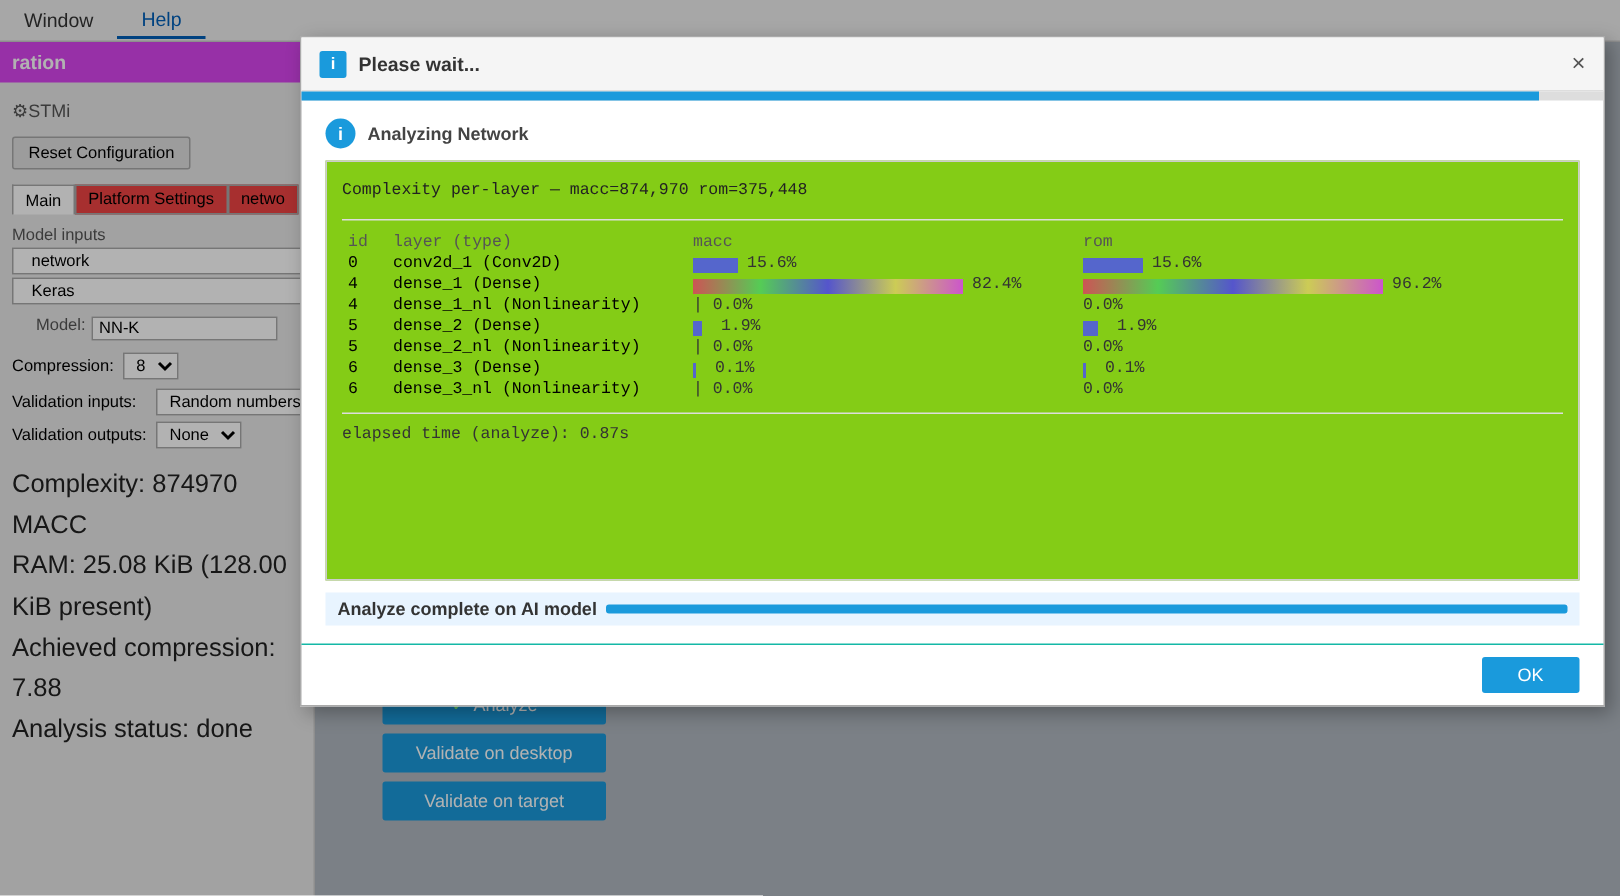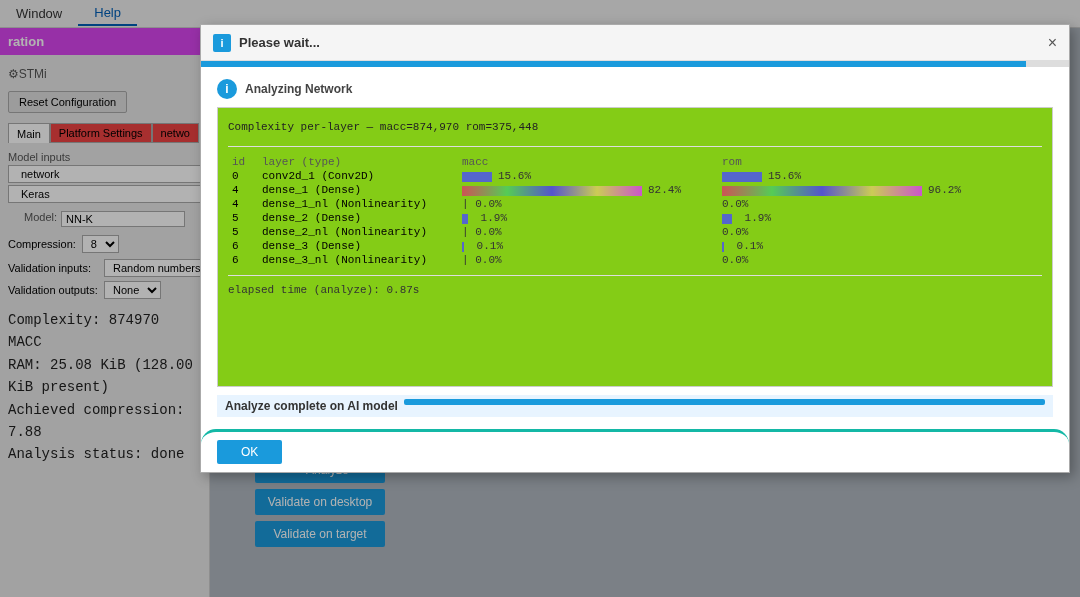--- a/index.html
+++ b/index.html
@@ -51,35 +51,35 @@
     .model-label { font-size: 11px; color: #555; }
     .model-value { font-size: 11px; background: white; border: 1px solid #aaa; padding: 1px 4px; flex: 1; }
 
     .compress-row { display: flex; align-items: center; gap: 6px; margin: 6px 0; }
     .compress-label { font-size: 11px; }
     .compress-select { font-size: 11px; border: 1px solid #aaa; padding: 1px 4px; background: white; }
     .validation-row { display: flex; align-items: center; gap: 6px; margin: 4px 0; }
     .validation-label { font-size: 11px; min-width: 90px; }
     .validation-select { font-size: 11px; border: 1px solid #aaa; padding: 1px 4px; background: white; }
 
-    .stats-section { margin-top: 10px; font-size: 14px; color: #222; line-height: 1.6; font-family: Liberation Mono, monospace; }
+    .stats-section { margin-top: 10px; font-size: 17px; color: #222; line-height: 1.6; }
 
     
     .right-area {
       position: absolute; top: 28px; left: 210px; right: 0; bottom: 0;
       background: #b0b8c0;
     }
 
     
     .action-buttons {
       position: absolute; bottom: 40px; left: 250px; display: flex; flex-direction: column; gap: 6px;
       z-index: 5;
     }
     .action-btn {
-      width: 130px; padding: 6px 12px; font-size: 12px; cursor: pointer;
+      width: 149px; padding: 6px 12px; font-size: 12px; cursor: pointer;
       border: none; border-radius: 2px; text-align: center; color: white;
       background: #1a9adc;
     }
     .action-btn.active-btn {
       background: #1a9adc; display: flex; align-items: center; gap: 4px; justify-content: center;
     }
     .check-icon { color: #7fff7f; font-size: 13px; }
 
     
     .modal-overlay {
@@ -132,28 +132,27 @@
 
     
     .mini-bar { height: 10px; display: inline-block; }
     .bar-blue { background: #5566cc; }
     .bar-multi { background: linear-gradient(to right, #cc5555, #55cc55, #5555cc, #cccc55, #cc55cc); }
 
     .pct-label { font-size: 11px; color: #333; min-width: 35px; text-align: right; }
     .sep-line { border: none; border-top: 1px solid #ddd; margin: 8px 0; }
 
     .elapsed-line { font-size: 11px; font-family: 'Courier New', monospace; color: #333; margin-top: 6px; }
-    .complete-line { font-size: 12px; font-weight: bold; color: #333; background: #e8f4ff; padding: 4px 8px; display: flex; gap: 6px; }
+    .complete-line { font-size: 12px; font-weight: bold; color: #333; background: #e8f4ff; padding: 4px 8px; display: flex; align-items: center; gap: 6px; }
     .complete-bar { height: 6px; background: #1a9adc; flex: 1; border-radius: 2px; }
 
     
     .modal-footer {
-      display: flex; justify-content: flex-start; padding: 8px 16px;
-      border-top: 3px solid #14b8a6;
-      border-radius: 15px;
+      display: flex; justify-content: flex-end; padding: 8px 16px;
+      border-top: 1px solid #14b8a6;
     }
     .ok-btn {
       background: #1a9adc; color: white; border: none; padding: 5px 24px;
       font-size: 12px; cursor: pointer; border-radius: 2px;
     }
 
     
     .arrow-svg { position: absolute; bottom: 85px; left: 295px; z-index: 15; }
   </style>
 </head>

